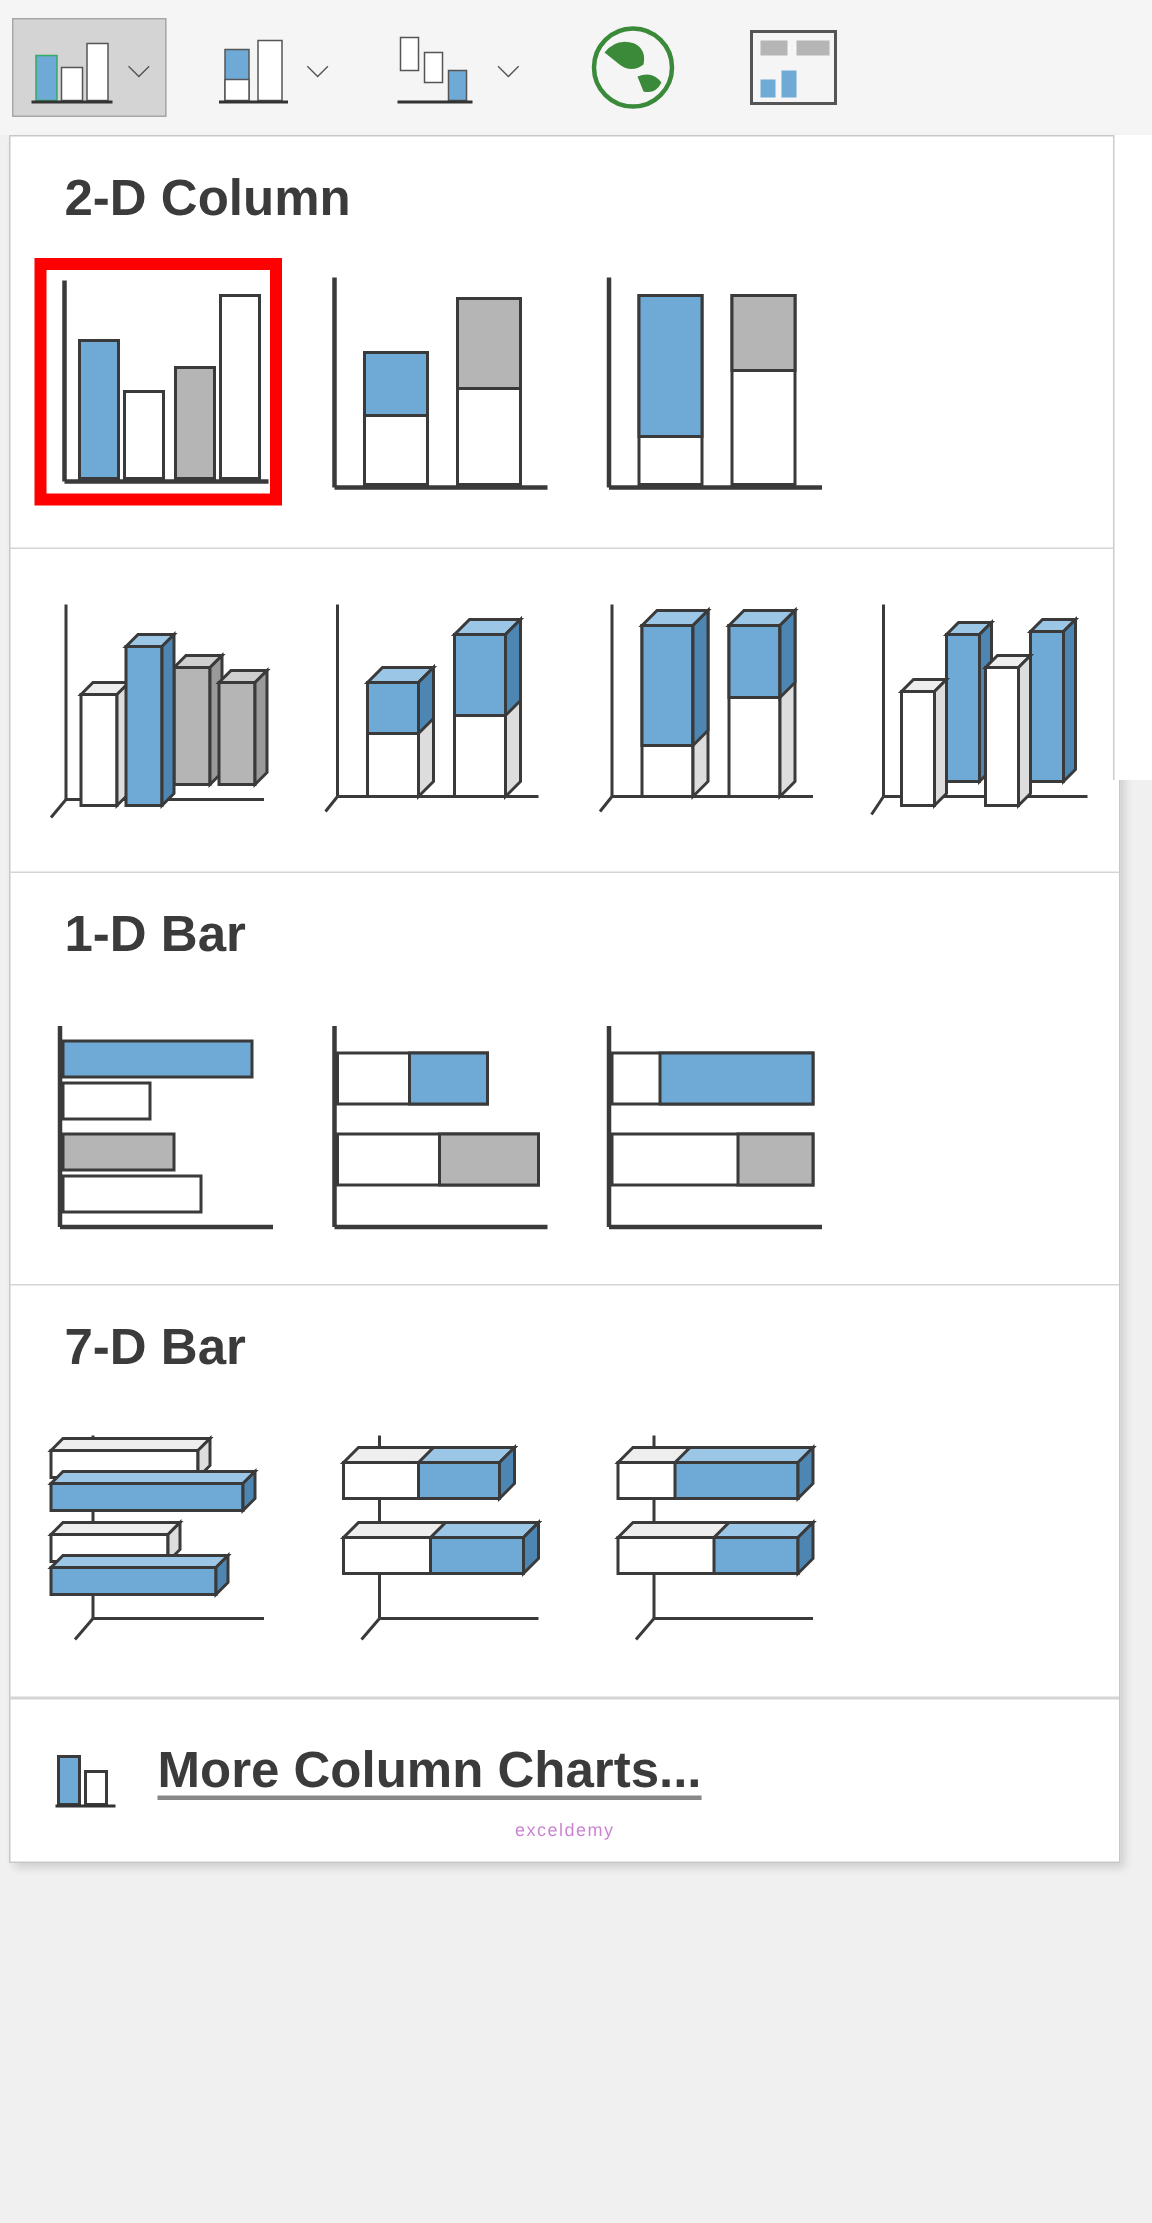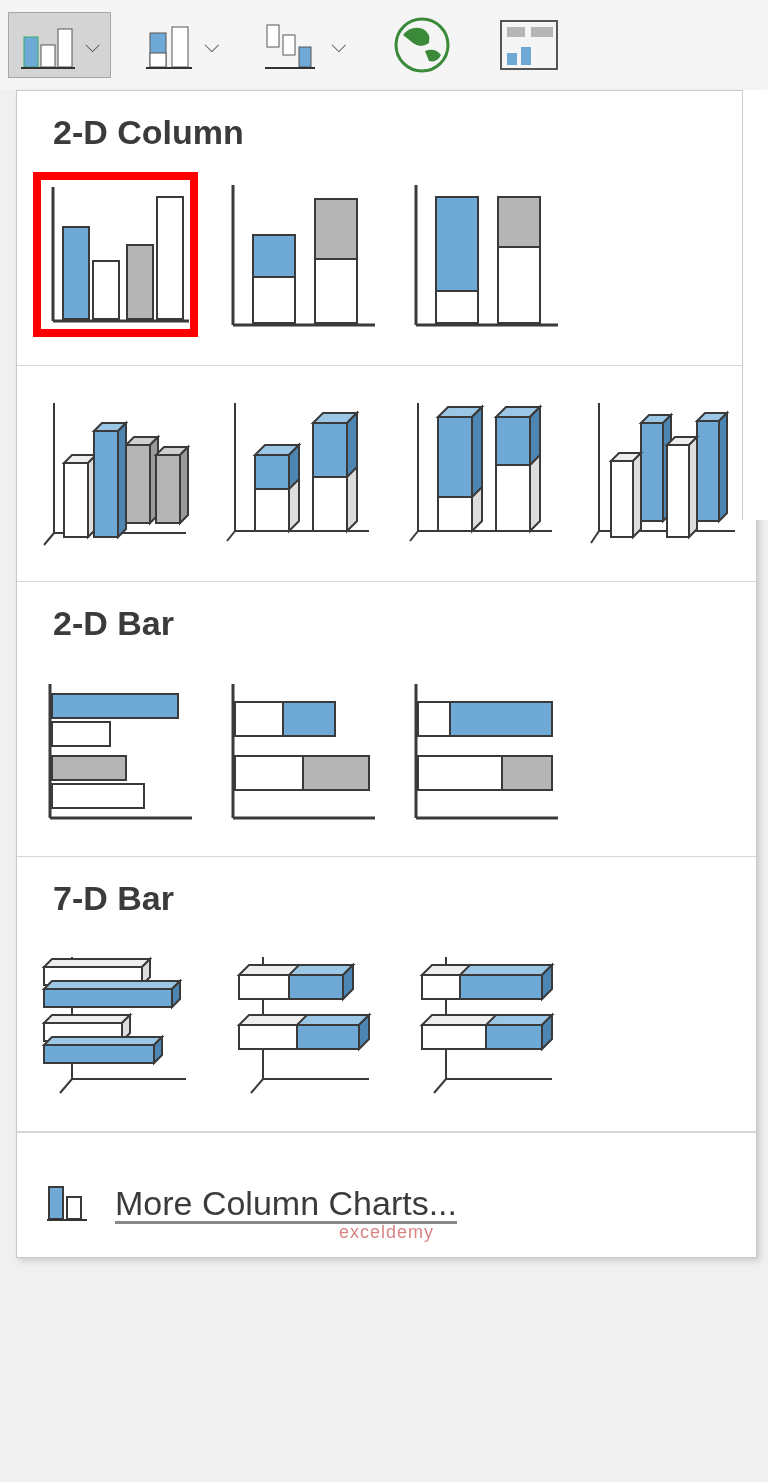--- a/index.html
+++ b/index.html
@@ -31,21 +31,21 @@
     background: #d4d4d4;
     border: 1px solid #a7a7a7;
   }
   .chev {
     font-size: 20px;
     color: #555;
   }
   .dropdown {
     position: absolute;
     top: 90px;
-    left: 16px;
+    left: 6px;
     width: 741px;
     background: #fff;
     border: 1px solid #c8c8c8;
     box-shadow: 3px 3px 6px rgba(0,0,0,0.15);
   }
   .section {
     padding: 22px 8px 28px 8px;
     border-bottom: 1.5px solid #d5d5d5;
   }
   .section:last-of-type { border-bottom: none; }
@@ -66,39 +66,40 @@
     display: flex;
     align-items: flex-end;
     justify-content: center;
     position: relative;
   }
   .thumb.highlight {
     border: 8px solid #ff0000;
   }
   .footer {
     display: flex;
-    align-items: flex-end;
-    padding: 44px 18px 34px 28px;
+    align-items: flex-start;
+    padding: 28px 18px 34px 28px;
     gap: 24px;
     border-top: 1.5px solid #d5d5d5;
+    font-weight: bold;
   }
   .footer-text {
     font-size: 34px;
     color: #3b3b3b;
     text-decoration: underline;
     text-decoration-color: #888;
     text-underline-offset: 6px;
   }
   .watermark {
     position: absolute;
     left: 50%;
     bottom: 14px;
     transform: translateX(-50%);
-    font-size: 18px;
-    color: #b91c1c;
+    font-size: 12px;
+    color: #a21caf;
     opacity: 0.55;
     letter-spacing: 1px;
   }
   .scroll-edge {
     position: absolute;
     top: 90px;
     right: 0;
     width: 26px;
     height: 430px;
     background: #fff;
@@ -291,21 +292,21 @@
             <rect x="0" y="0" width="22" height="92" fill="#fff" stroke="#3a3a3a" stroke-width="2"></rect>
             <polygon points="0,0 8,-8 30,-8 22,0" fill="#eee" stroke="#3a3a3a" stroke-width="2"></polygon>
             <polygon points="22,0 30,-8 30,84 22,92" fill="#ddd" stroke="#3a3a3a" stroke-width="2"></polygon>
           </g>
         </svg>
       </div>
     </div>
   </div>
 
   <div class="section">
-    <div class="section-title">2-D Bar</div>
+    <div class="section-title">1-D Bar</div>
     <div class="thumb-row">
       <div class="thumb">
         <svg width="160" height="150">
           <line x1="14" y1="6" x2="14" y2="140" stroke="#3a3a3a" stroke-width="3"></line>
           <line x1="14" y1="140" x2="156" y2="140" stroke="#3a3a3a" stroke-width="3"></line>
           <rect x="16" y="16" width="126" height="24" fill="#6fa9d6" stroke="#3a3a3a" stroke-width="2"></rect>
           <rect x="16" y="44" width="58" height="24" fill="#fff" stroke="#3a3a3a" stroke-width="2"></rect>
           <rect x="16" y="78" width="74" height="24" fill="#b5b5b5" stroke="#3a3a3a" stroke-width="2"></rect>
           <rect x="16" y="106" width="92" height="24" fill="#fff" stroke="#3a3a3a" stroke-width="2"></rect>
         </svg>

